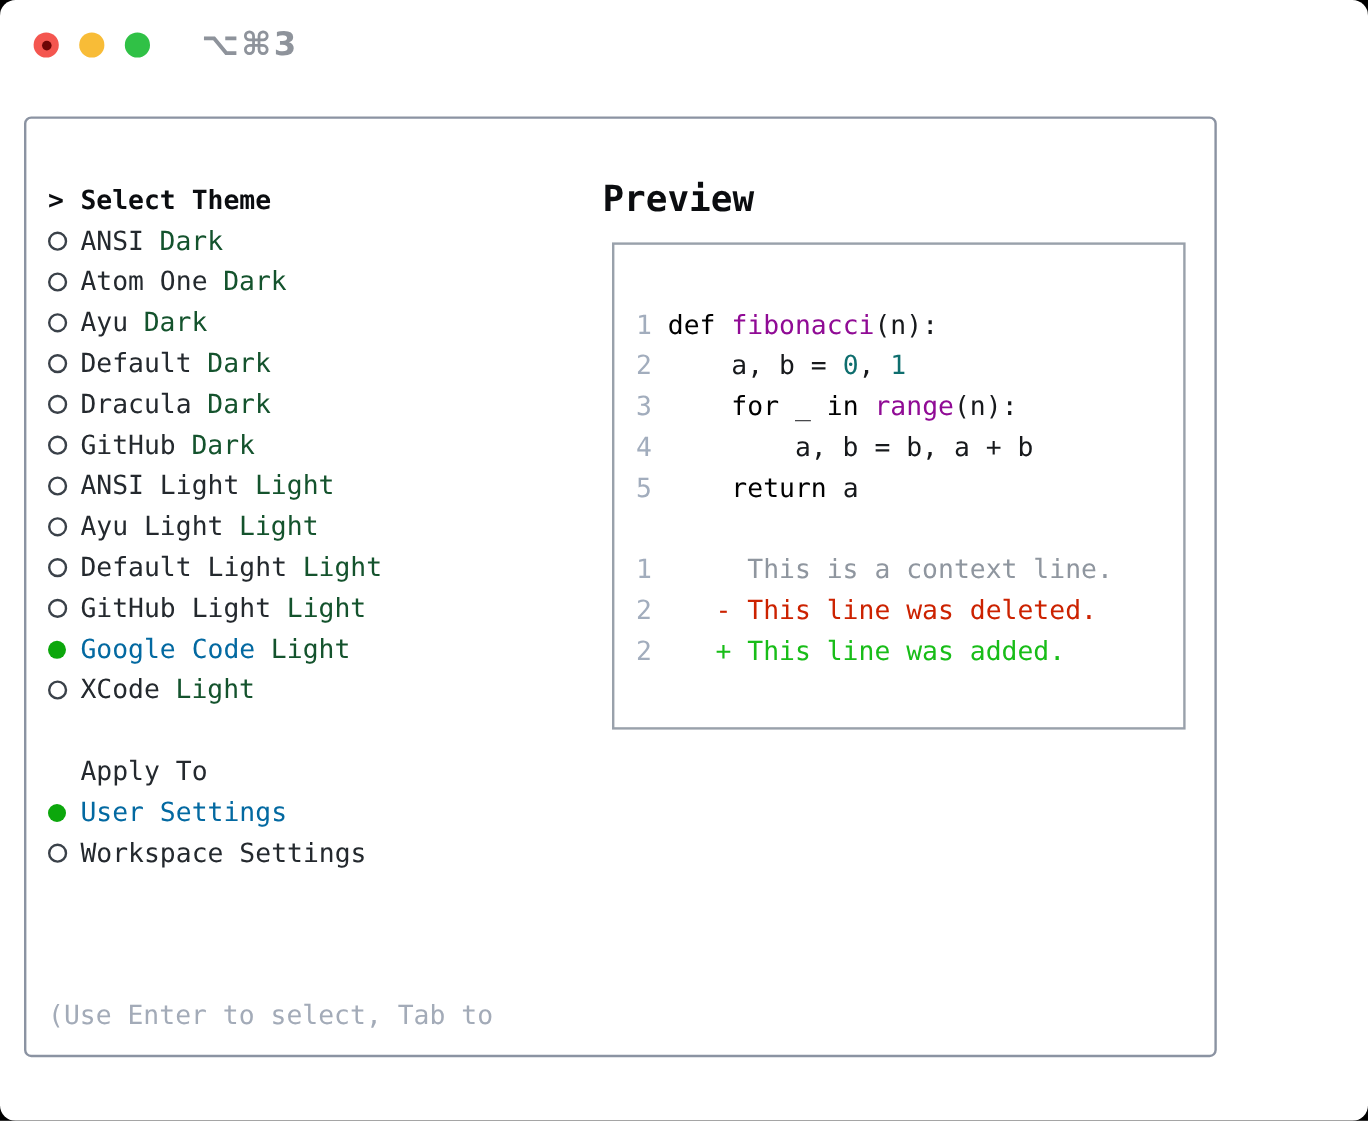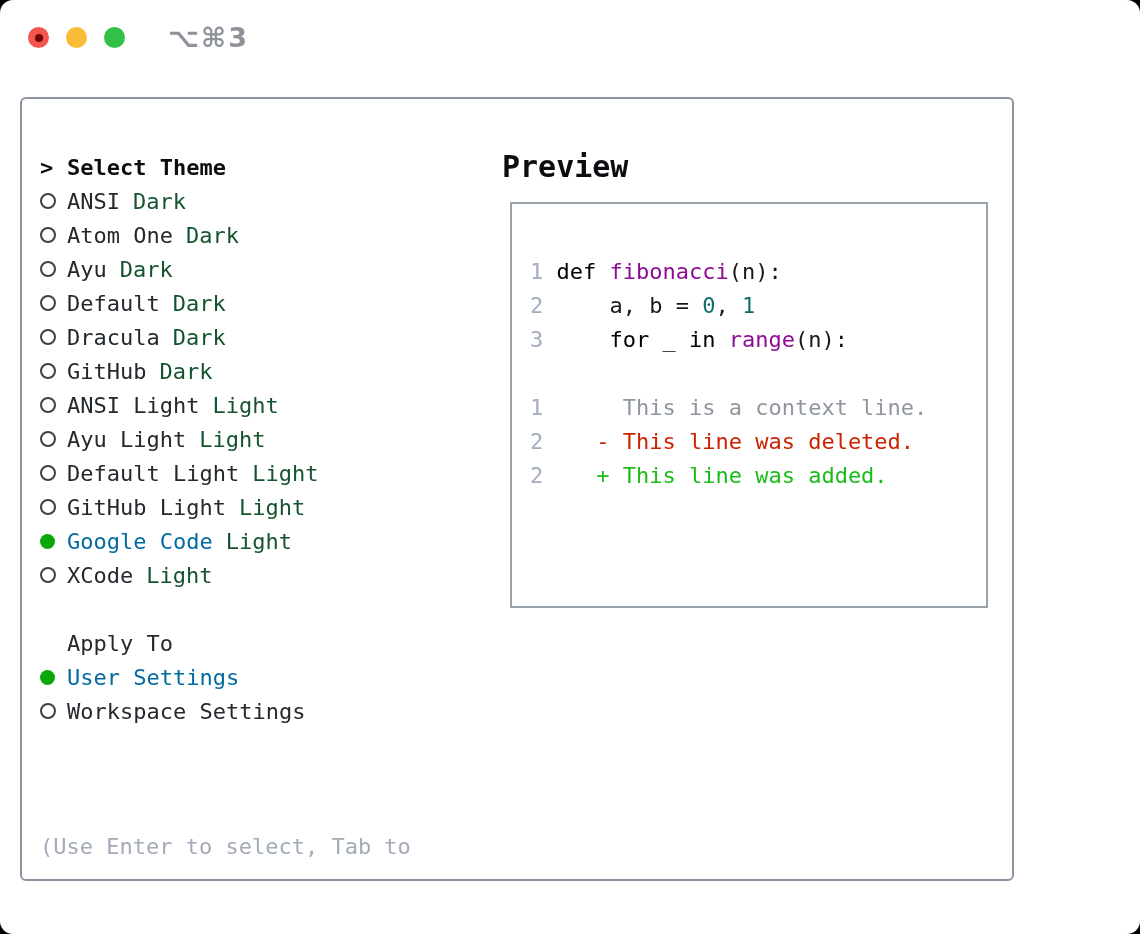--- a/index.html
+++ b/index.html
@@ -186,21 +186,23 @@
 
     <div class="preview-box">
       <div class="code-block">
 
         <div class="cl"><span class="ln">1</span><span class="kw">def</span><span class="pl"> </span><span class="fn">fibonacci</span><span class="pl">(n):</span></div>
 
         <div class="cl"><span class="ln">2</span><span class="pl">    a, b = </span><span class="lit">0</span><span class="pl">, </span><span class="lit">1</span></div>
 
         <div class="cl"><span class="ln">3</span><span class="pl">    </span><span class="kw">for</span><span class="pl"> _ </span><span class="kw">in</span><span class="pl"> </span><span class="fn">range</span><span class="pl">(n):</span></div>
 
-
+        <div class="cl"><span class="ln">4</span><span class="pl">        a, b = b, a + b</span></div>
+
+        <div class="cl"><span class="ln">5</span><span class="pl">    </span><span class="kw">return</span><span class="pl"> a</span></div>
 
         <div class="blank"></div>
 
         <div class="cl ctx"><span class="ln">1</span><span class="dtext">     This is a context line.</span></div>
 
         <div class="cl del"><span class="ln">2</span><span class="dtext">   - This line was deleted.</span></div>
 
         <div class="cl add"><span class="ln">2</span><span class="dtext">   + This line was added.</span></div>
 
       </div>

